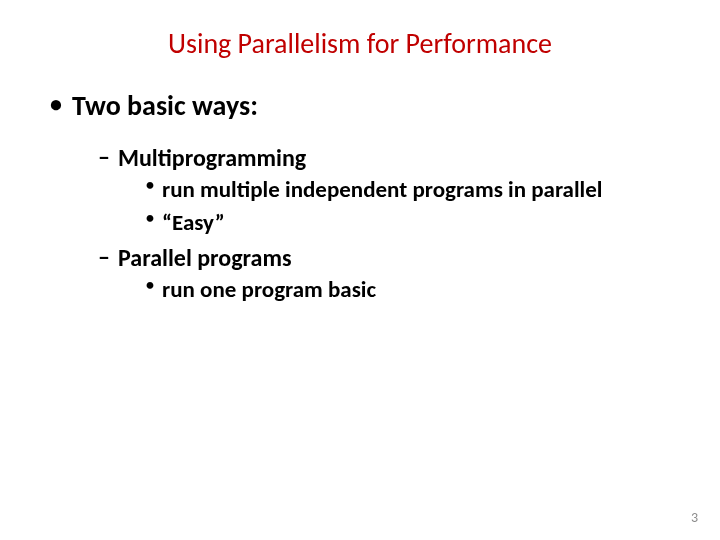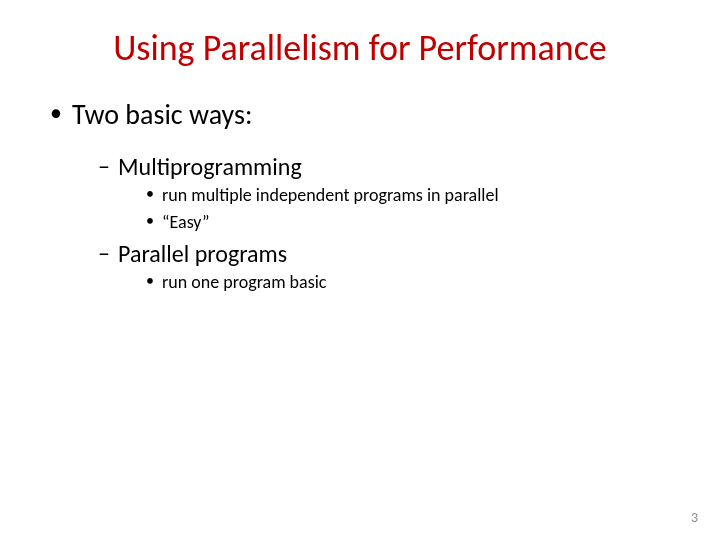--- a/index.html
+++ b/index.html
@@ -15,37 +15,38 @@
   }
   .slide {
     width: 720px;
     height: 540px;
     position: relative;
     box-sizing: border-box;
     padding: 24px 40px 0 40px;
   }
   .title {
     color: #c00000;
-    font-size: 36px;
+    font-size: 28px;
     font-weight: 400;
     text-align: center;
     margin: 4px 0 28px 0;
     line-height: 1.15;
   }
   ul.lvl1 {
     list-style: none;
     margin: 0;
     padding: 0 0 0 10px;
     font-size: 28px;
     line-height: 1.25;
   }
   ul.lvl1 > li {
     margin: 6px 0 10px 0;
     padding-left: 22px;
     position: relative;
+    font-weight: bold;
   }
   ul.lvl1 > li::before {
     content: "•";
     position: absolute;
     left: 0;
     top: 0;
     font-size: 24px;
     line-height: 1.35;
   }
   ul.lvl2 {
@@ -64,21 +65,21 @@
     position: absolute;
     left: 0;
     top: 0;
     font-size: 24px;
     line-height: 1.2;
   }
   ul.lvl3 {
     list-style: none;
     margin: 2px 0 4px 0;
     padding: 0 0 0 28px;
-    font-size: 18px;
+    font-size: 23px;
   }
   ul.lvl3 > li {
     margin: 2px 0 4px 0;
     padding-left: 16px;
     position: relative;
   }
   ul.lvl3 > li::before {
     content: "•";
     position: absolute;
     left: 0;

